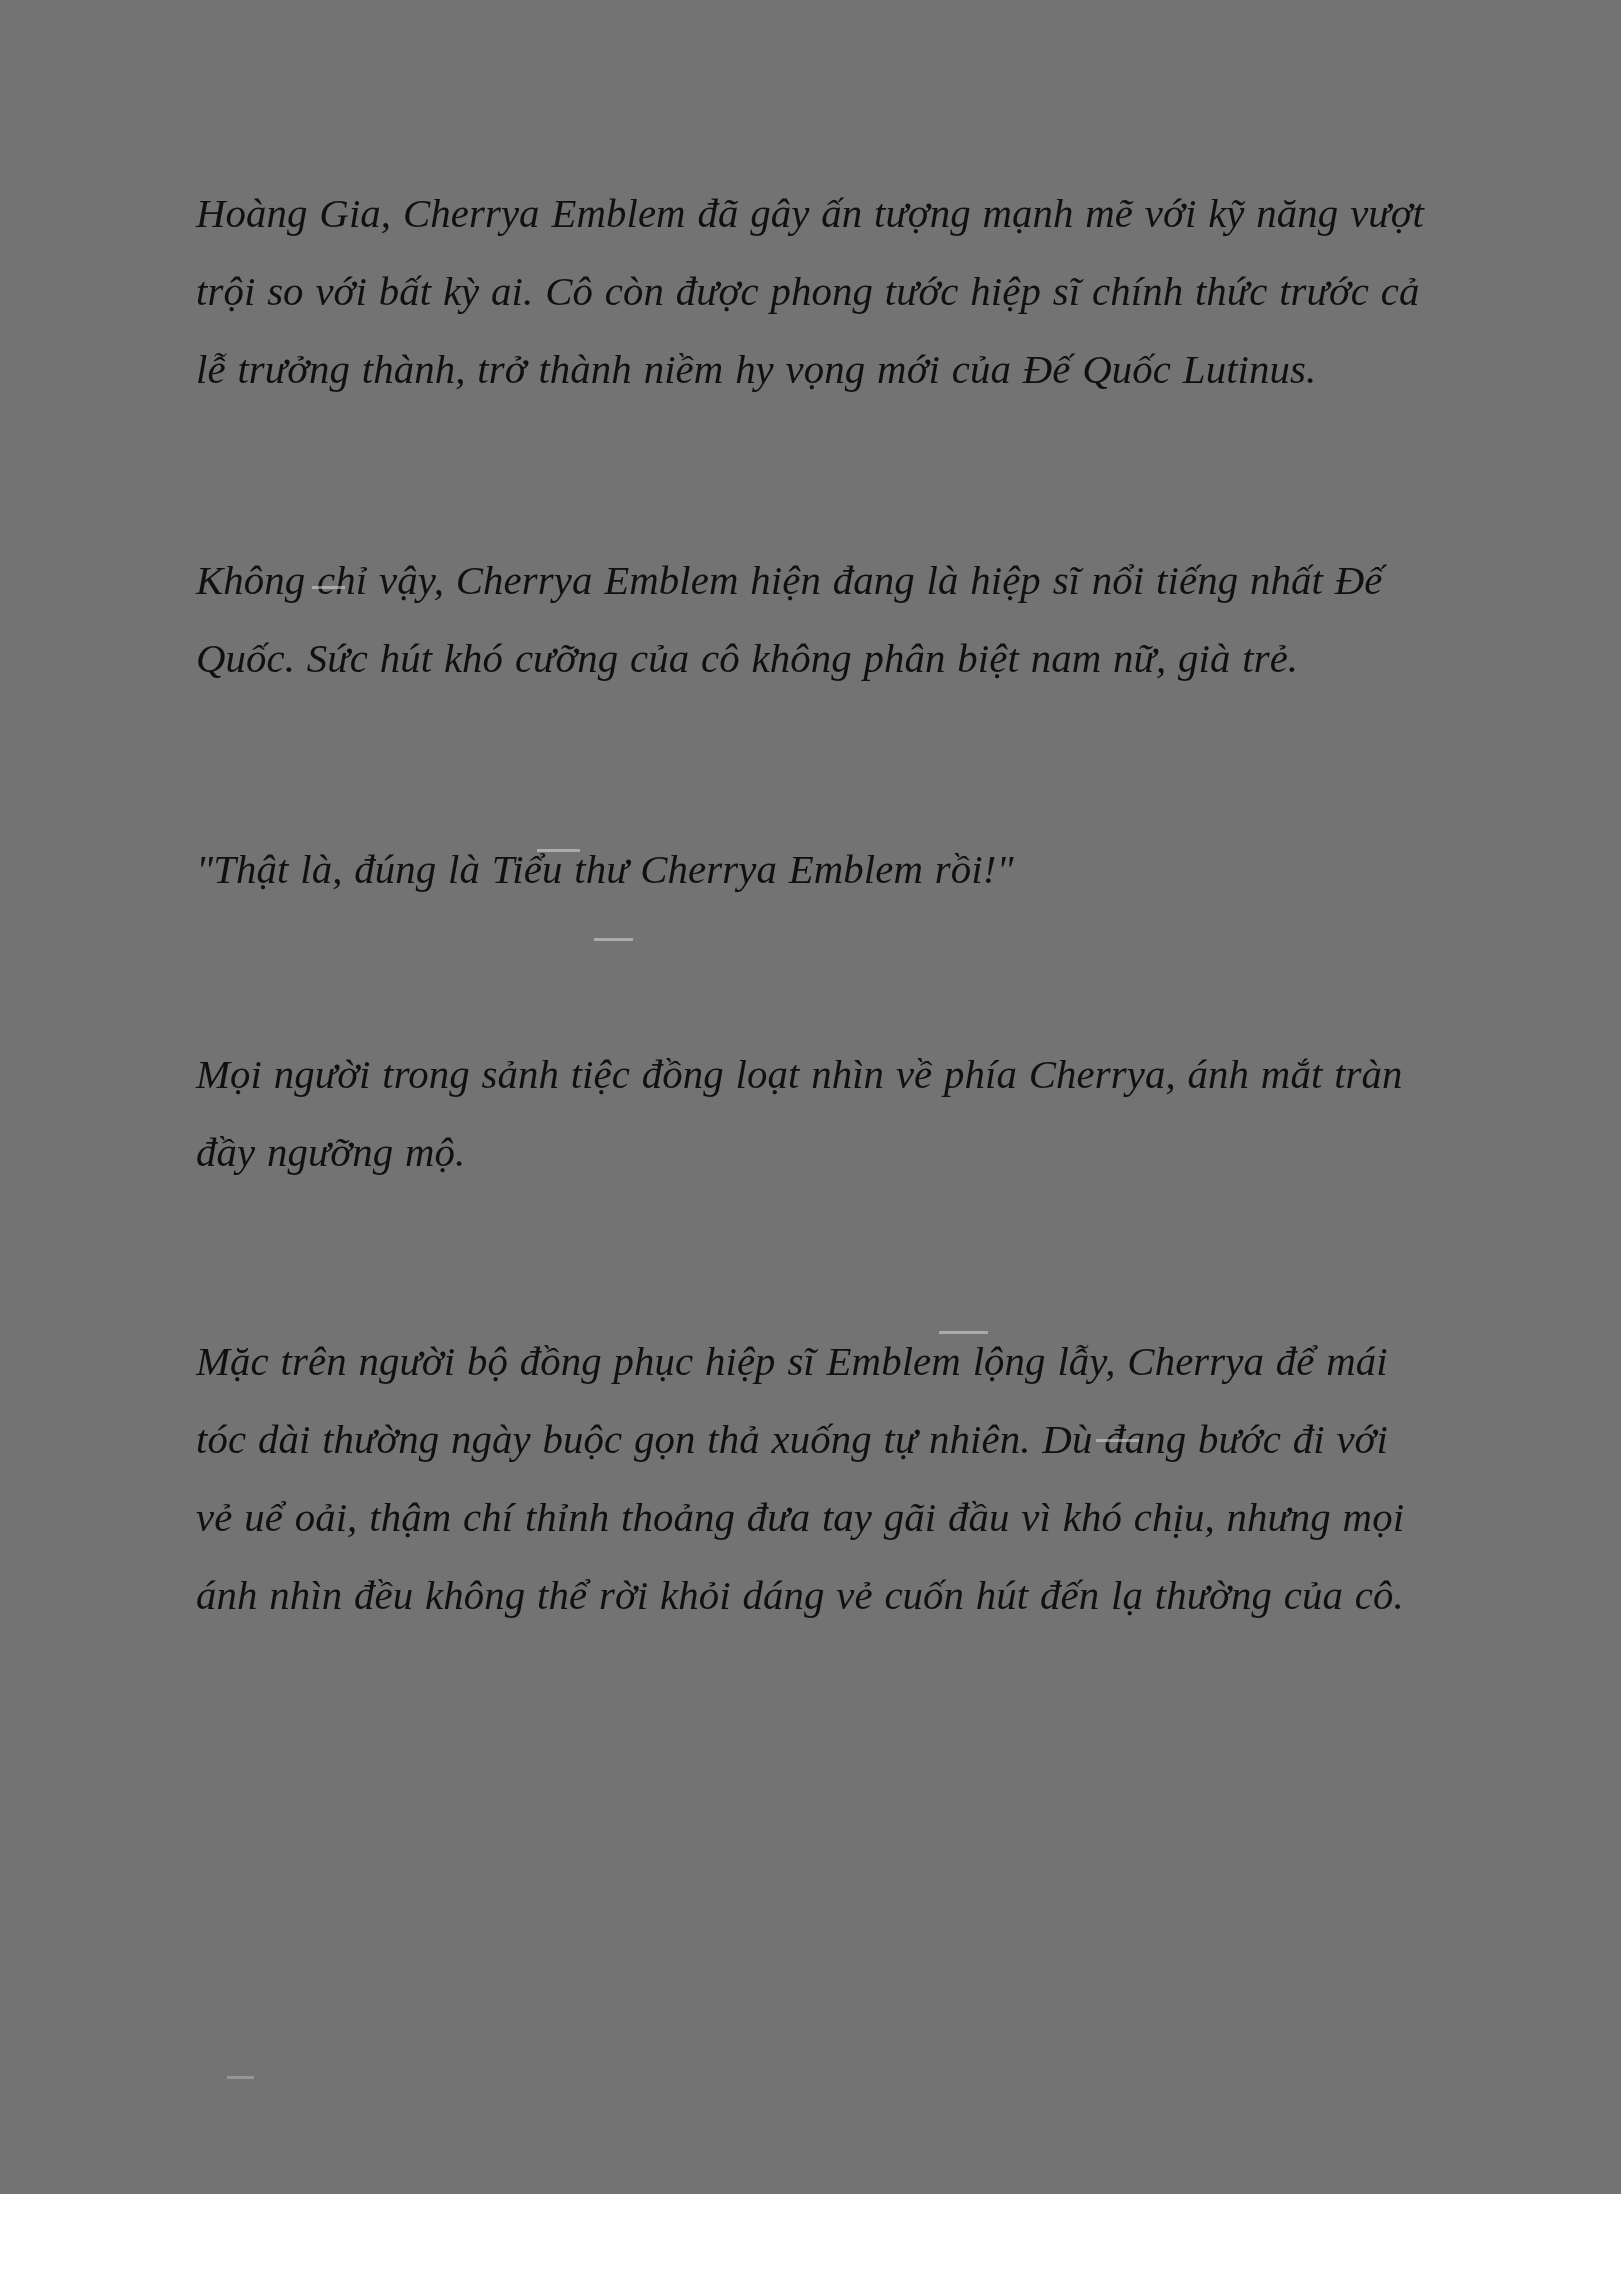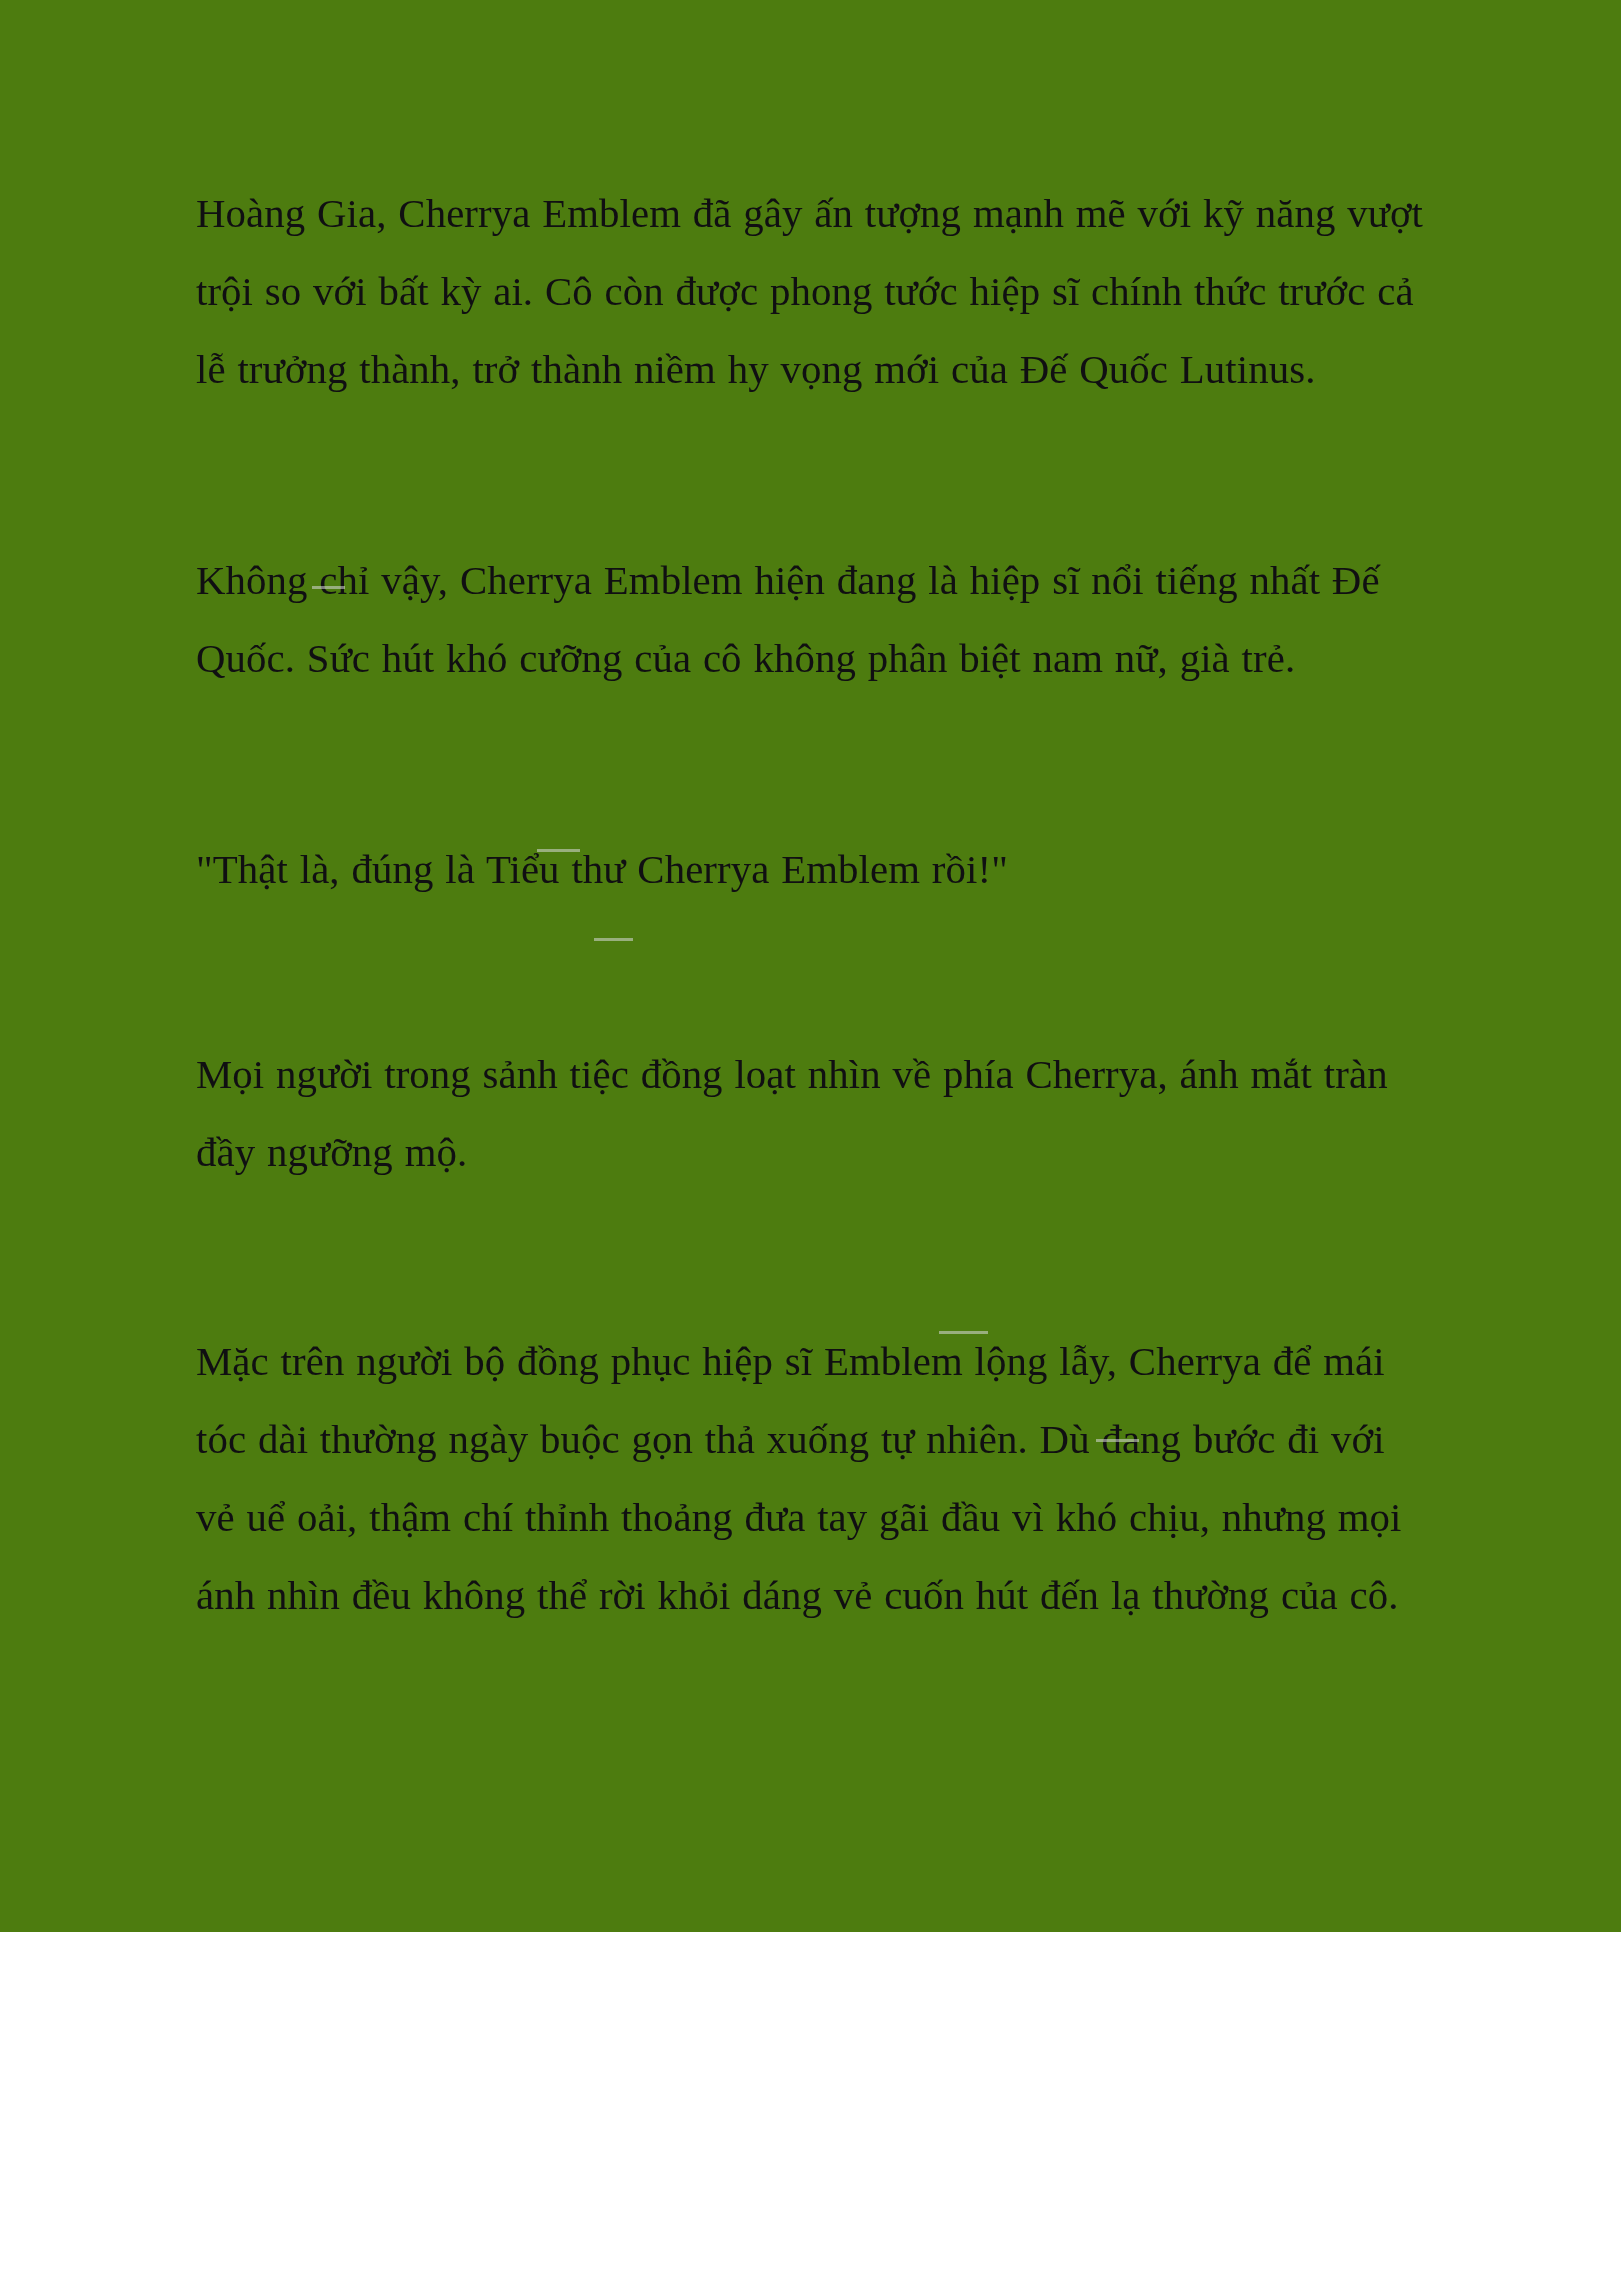--- a/index.html
+++ b/index.html
@@ -5,24 +5,25 @@
 <style>
   html, body {
     margin: 0;
     padding: 0;
     background: #ffffff;
   }
 
   .page {
     position: relative;
     width: 1621px;
-    height: 1932px;
-    background: #4d7c0f;
+    height: 2194px;
+    background: #737373;
     overflow: hidden;
     box-sizing: border-box;
+    font-style: italic;
   }
 
   .text-column {
     position: absolute;
     left: 196px;
     top: 174px;
     width: 1245px;
   }
 
   .para {

